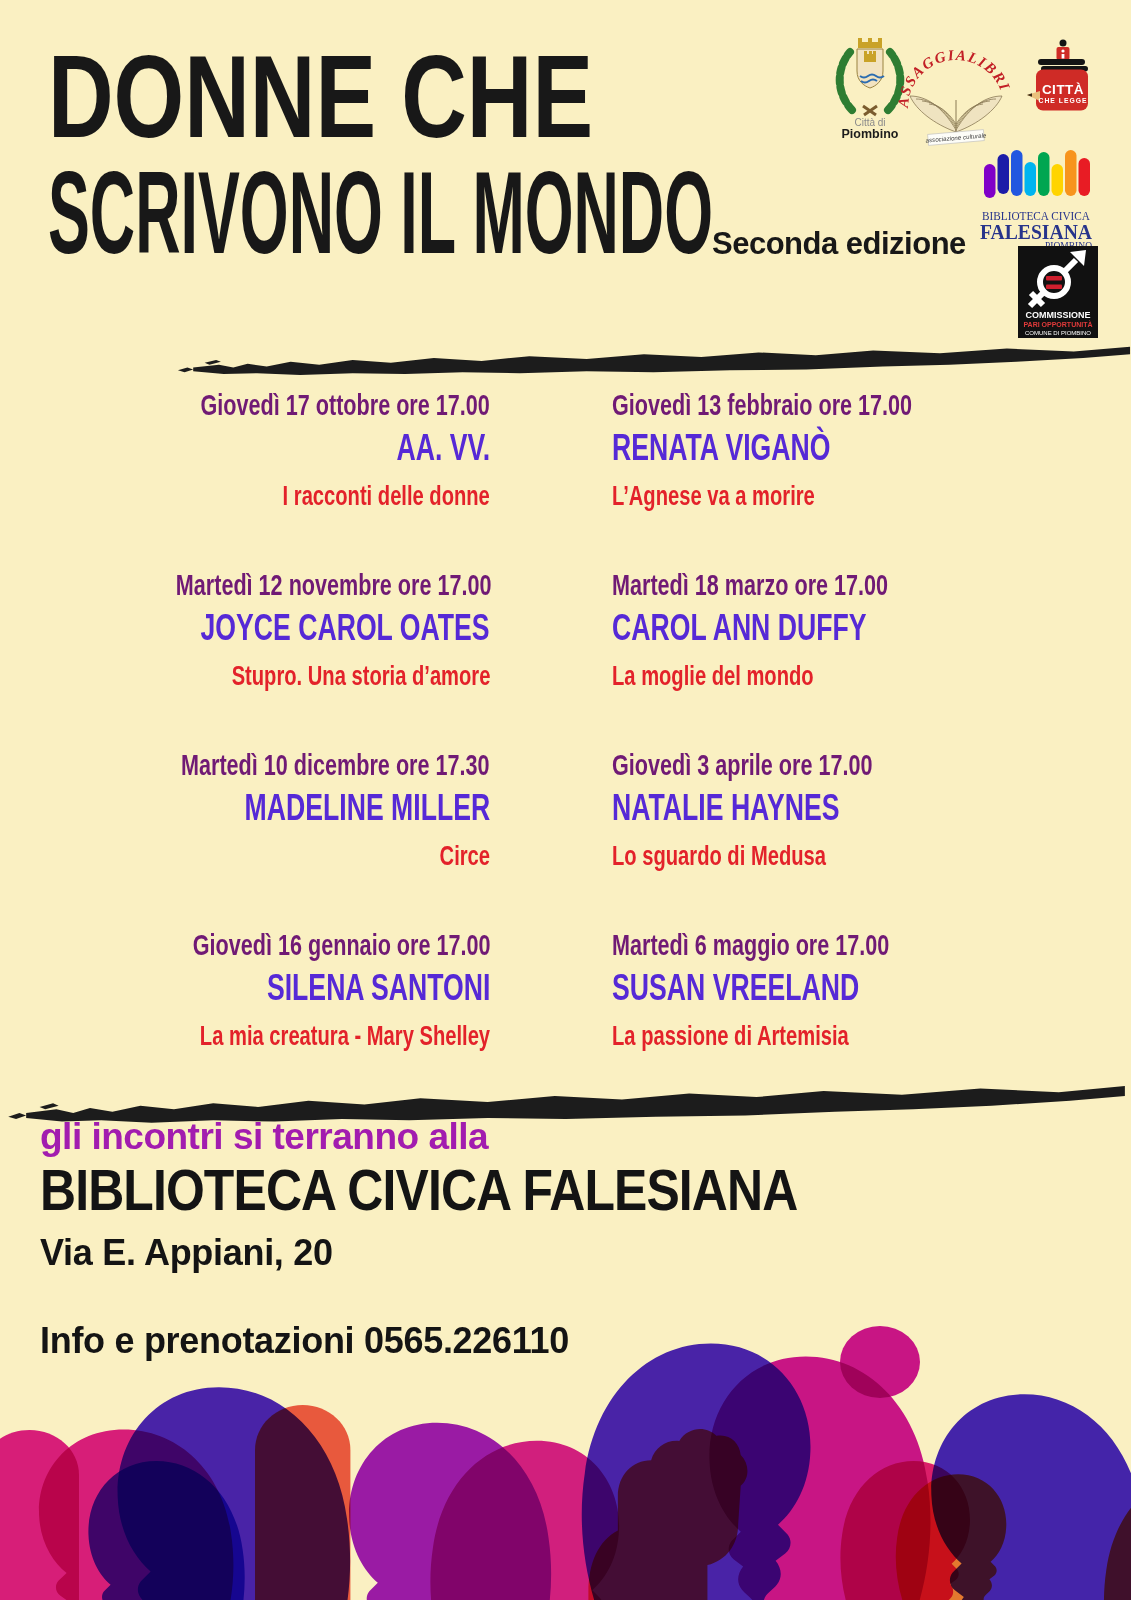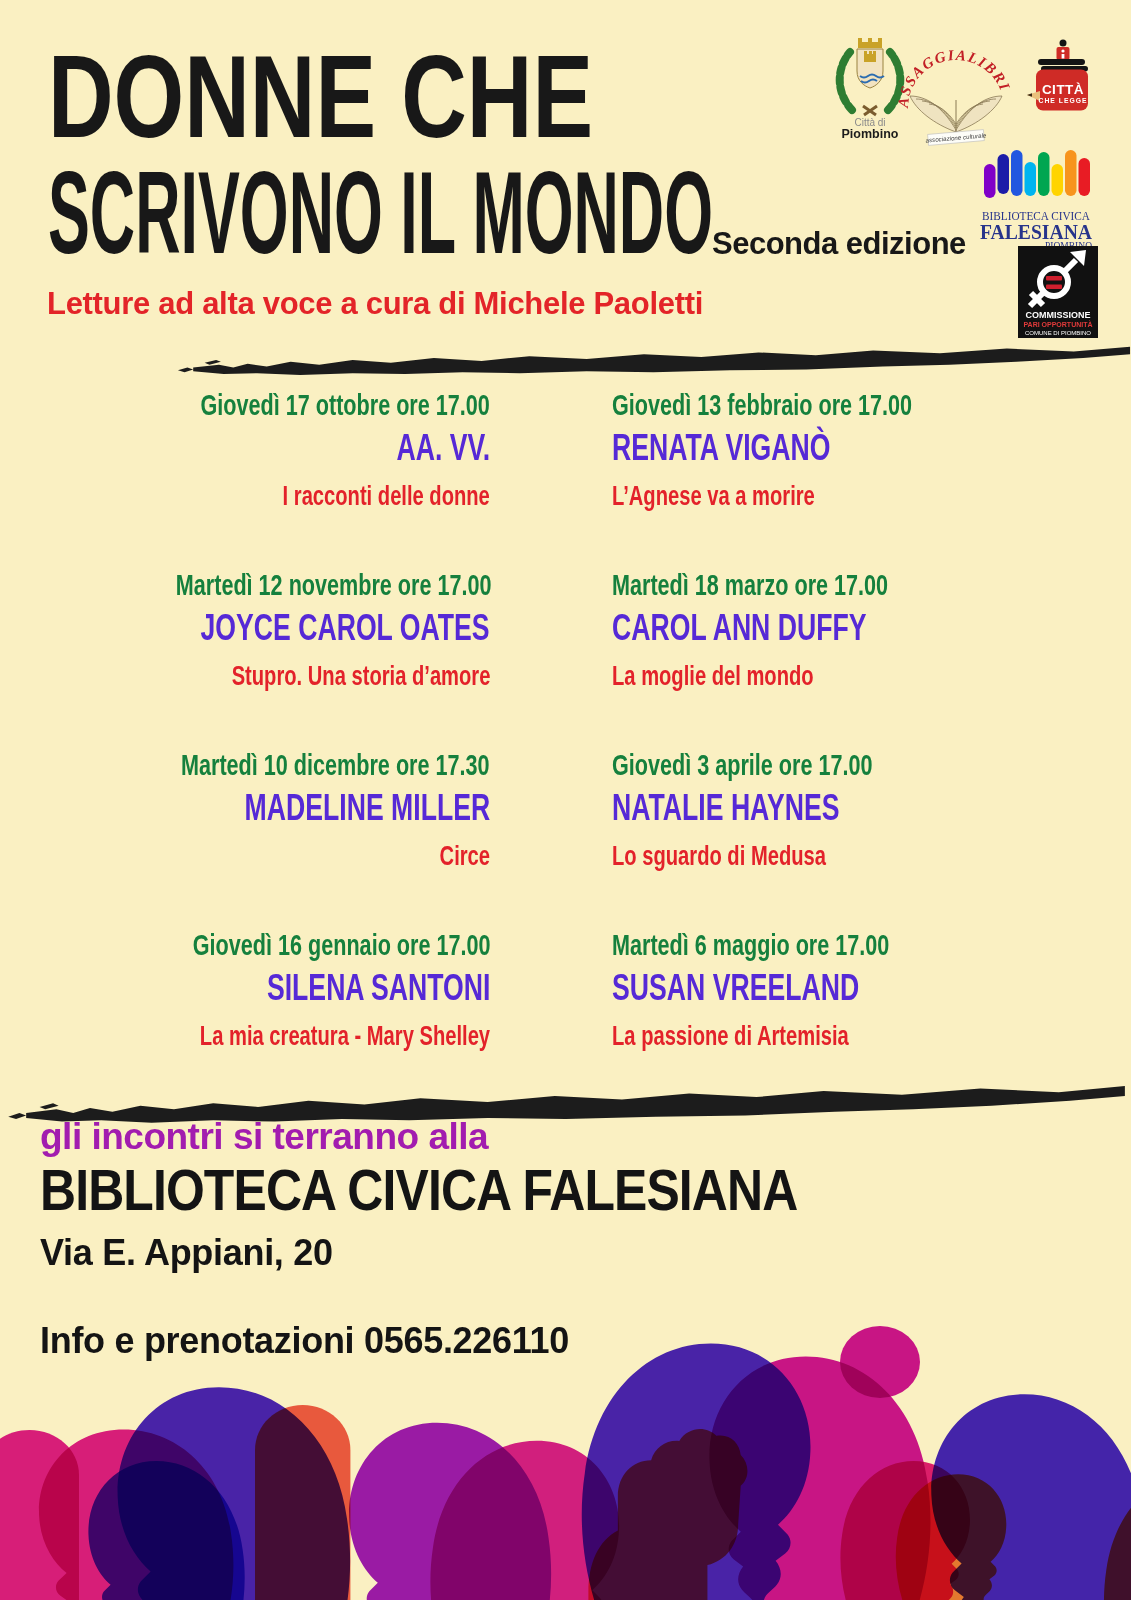--- a/index.html
+++ b/index.html
@@ -24,21 +24,21 @@
   .divider1{left:176px; top:342px; z-index:3;}
   .divider2{left:6px; top:1080px; z-index:3;}
   
   .events-col{top:388px; z-index:2;}
   .events-col.left{left:53px; width:437px; text-align:right;}
   .events-col.right{left:612px; width:460px; text-align:left;}
   .event{height:180px;}
   .cond{display:inline-block; transform:scaleX(0.72); white-space:nowrap;}
   .events-col.left  .cond{transform-origin:right center;}
   .events-col.right .cond{transform-origin:left center;}
-  .event-date{font-size:30px; font-weight:bold; color:#15803d; line-height:34px;}
+  .event-date{font-size:30px; font-weight:bold; color:#701a75; line-height:34px;}
   .event-author{font-size:37px; font-weight:bold; color:#5629D6; line-height:44px; margin-top:4px;}
   .event-title{font-size:28px; font-weight:bold; color:#E3222A; line-height:36px; margin-top:8px;}
   
   .footer{z-index:4;}
   .footer-intro{left:40px; top:1116px; font-size:37px; font-weight:bold; color:#a21caf; letter-spacing:-0.5px;}
   .footer-venue{left:40px; top:1156px; font-size:58px; font-weight:bold; color:#141414;
                 letter-spacing:-1px; transform:scaleX(0.86); transform-origin:left center; white-space:nowrap;}
   .footer-line{font-size:36px; font-weight:bold; color:#141414; letter-spacing:-0.3px;}
   .footer-address{left:40px; top:1232px;}
   .footer-info{left:40px; top:1320px;}
@@ -52,21 +52,20 @@
 </head>
 <body>
 
 <div class="poster">
 
   <svg class="abs title-svg" width="700" height="230" viewBox="0 0 700 230">
     <text x="4" y="99" font-size="116" font-weight="bold" fill="#181818" font-family="Liberation Sans, sans-serif" textLength="545" lengthAdjust="spacingAndGlyphs">DONNE CHE</text>
     <text x="4" y="215" font-size="116" font-weight="bold" fill="#181818" font-family="Liberation Sans, sans-serif" textLength="665" lengthAdjust="spacingAndGlyphs">SCRIVONO IL MONDO</text>
   </svg>
   <div class="abs edition">Seconda edizione</div>
-  <div class="abs subtitle">Letture ad alta voce a cura di Michele Paoletti</div>
 
   <svg class="abs logo" style="left:824px; top:36px;" width="92" height="104" viewBox="0 0 92 104">
     <g>
       <path d="M28,74 C13,58 11,34 26,16" fill="none" stroke="#2e7d32" stroke-width="8" stroke-dasharray="6 4" stroke-linecap="round"></path>
       <path d="M64,74 C79,58 81,34 66,16" fill="none" stroke="#2e7d32" stroke-width="8" stroke-dasharray="6 4" stroke-linecap="round"></path>
       <path d="M40,79 L53,70 M52,79 L39,70" stroke="#7a5c2e" stroke-width="3"></path>
     </g>
     <g>
       <rect x="34" y="6" width="24" height="6" fill="#c9a227"></rect>
       <rect x="34" y="2" width="4" height="5" fill="#c9a227"></rect>

